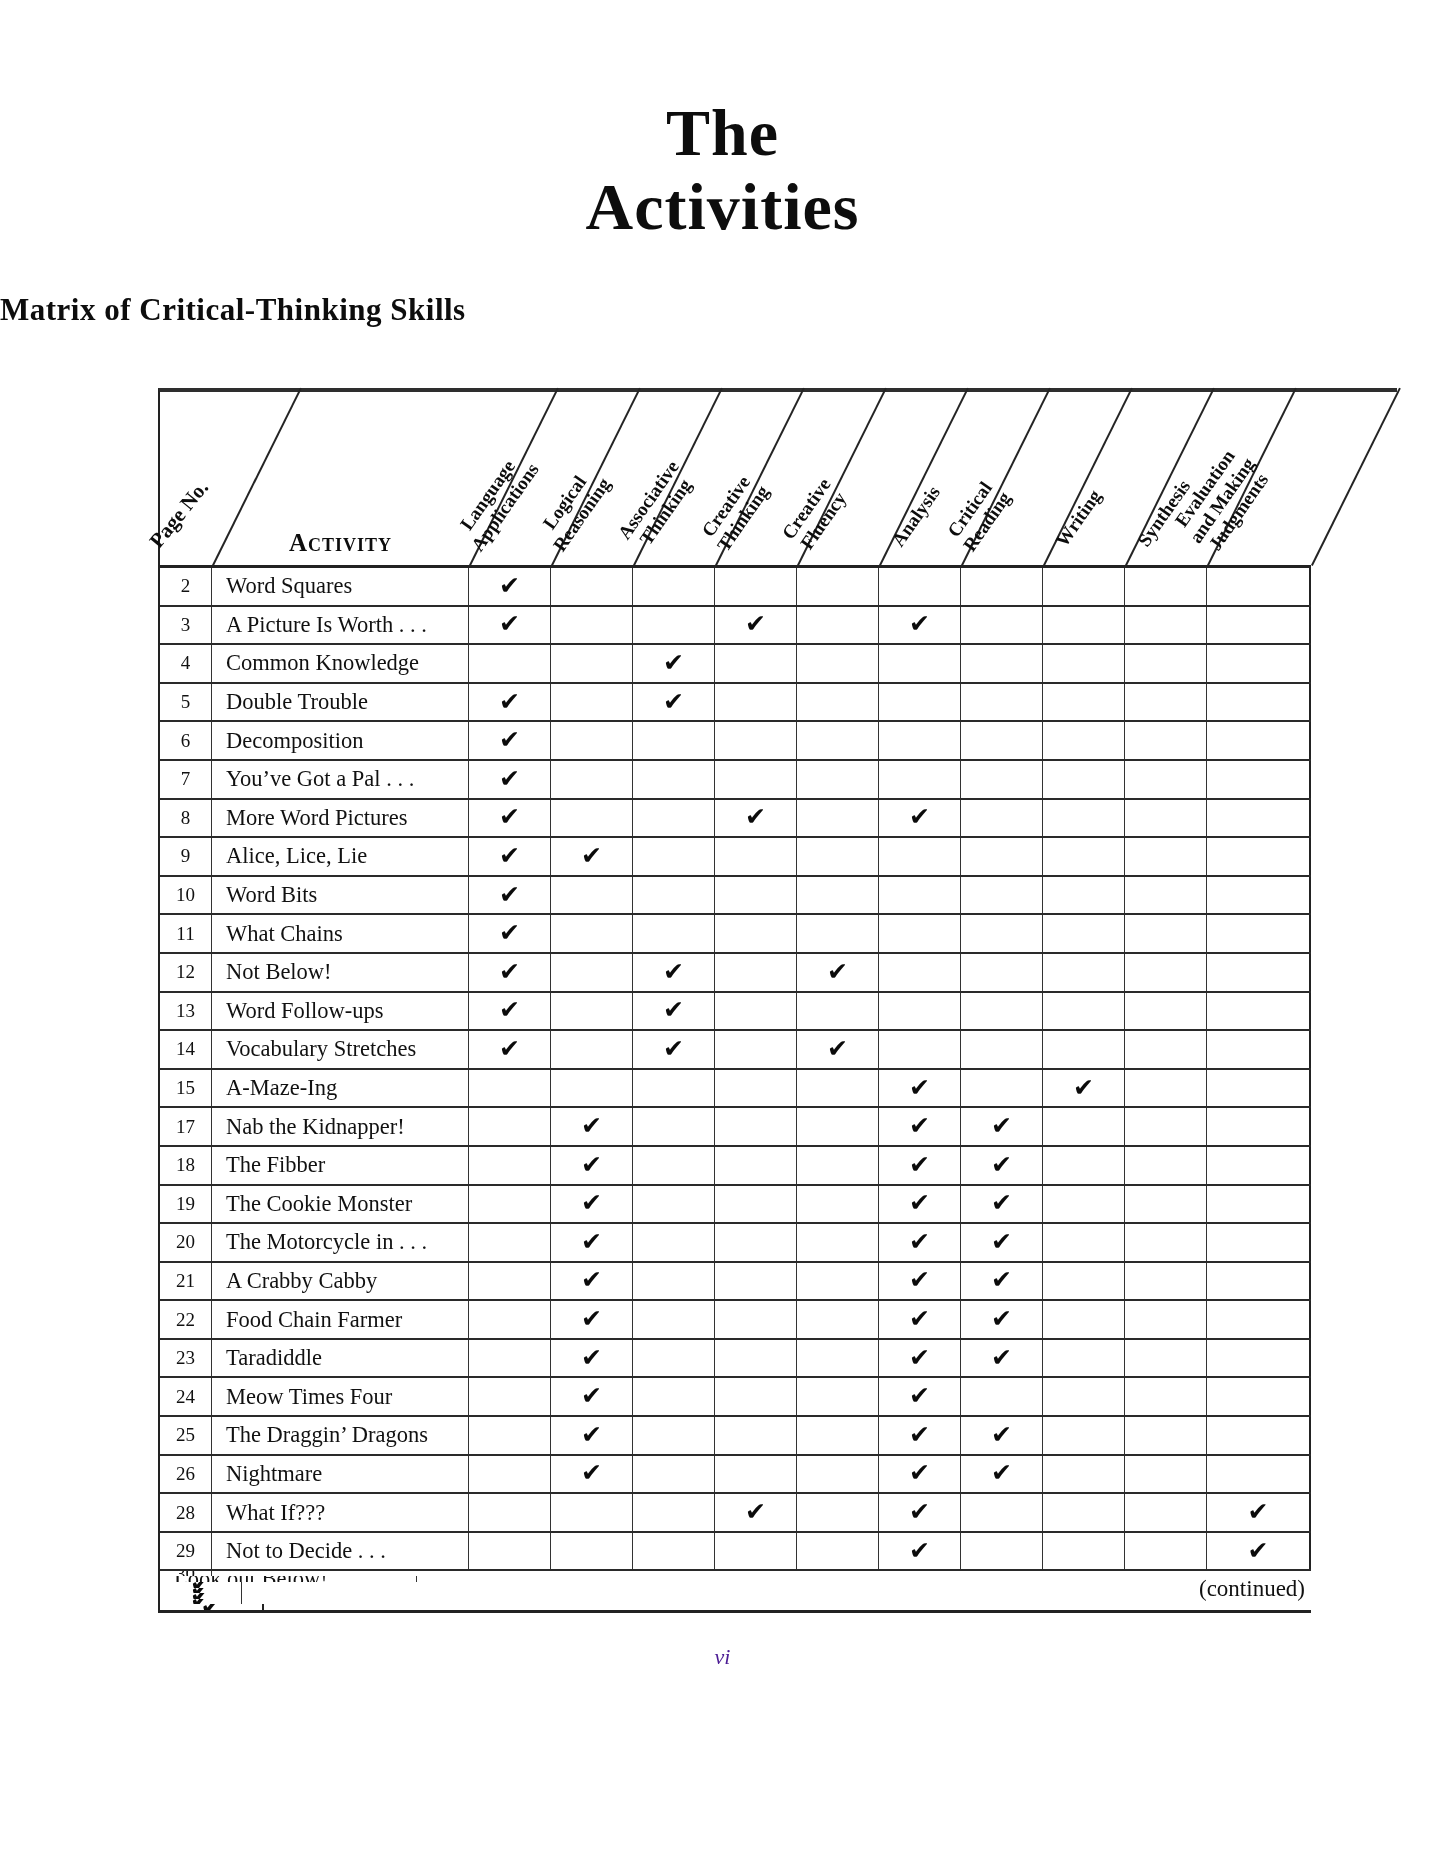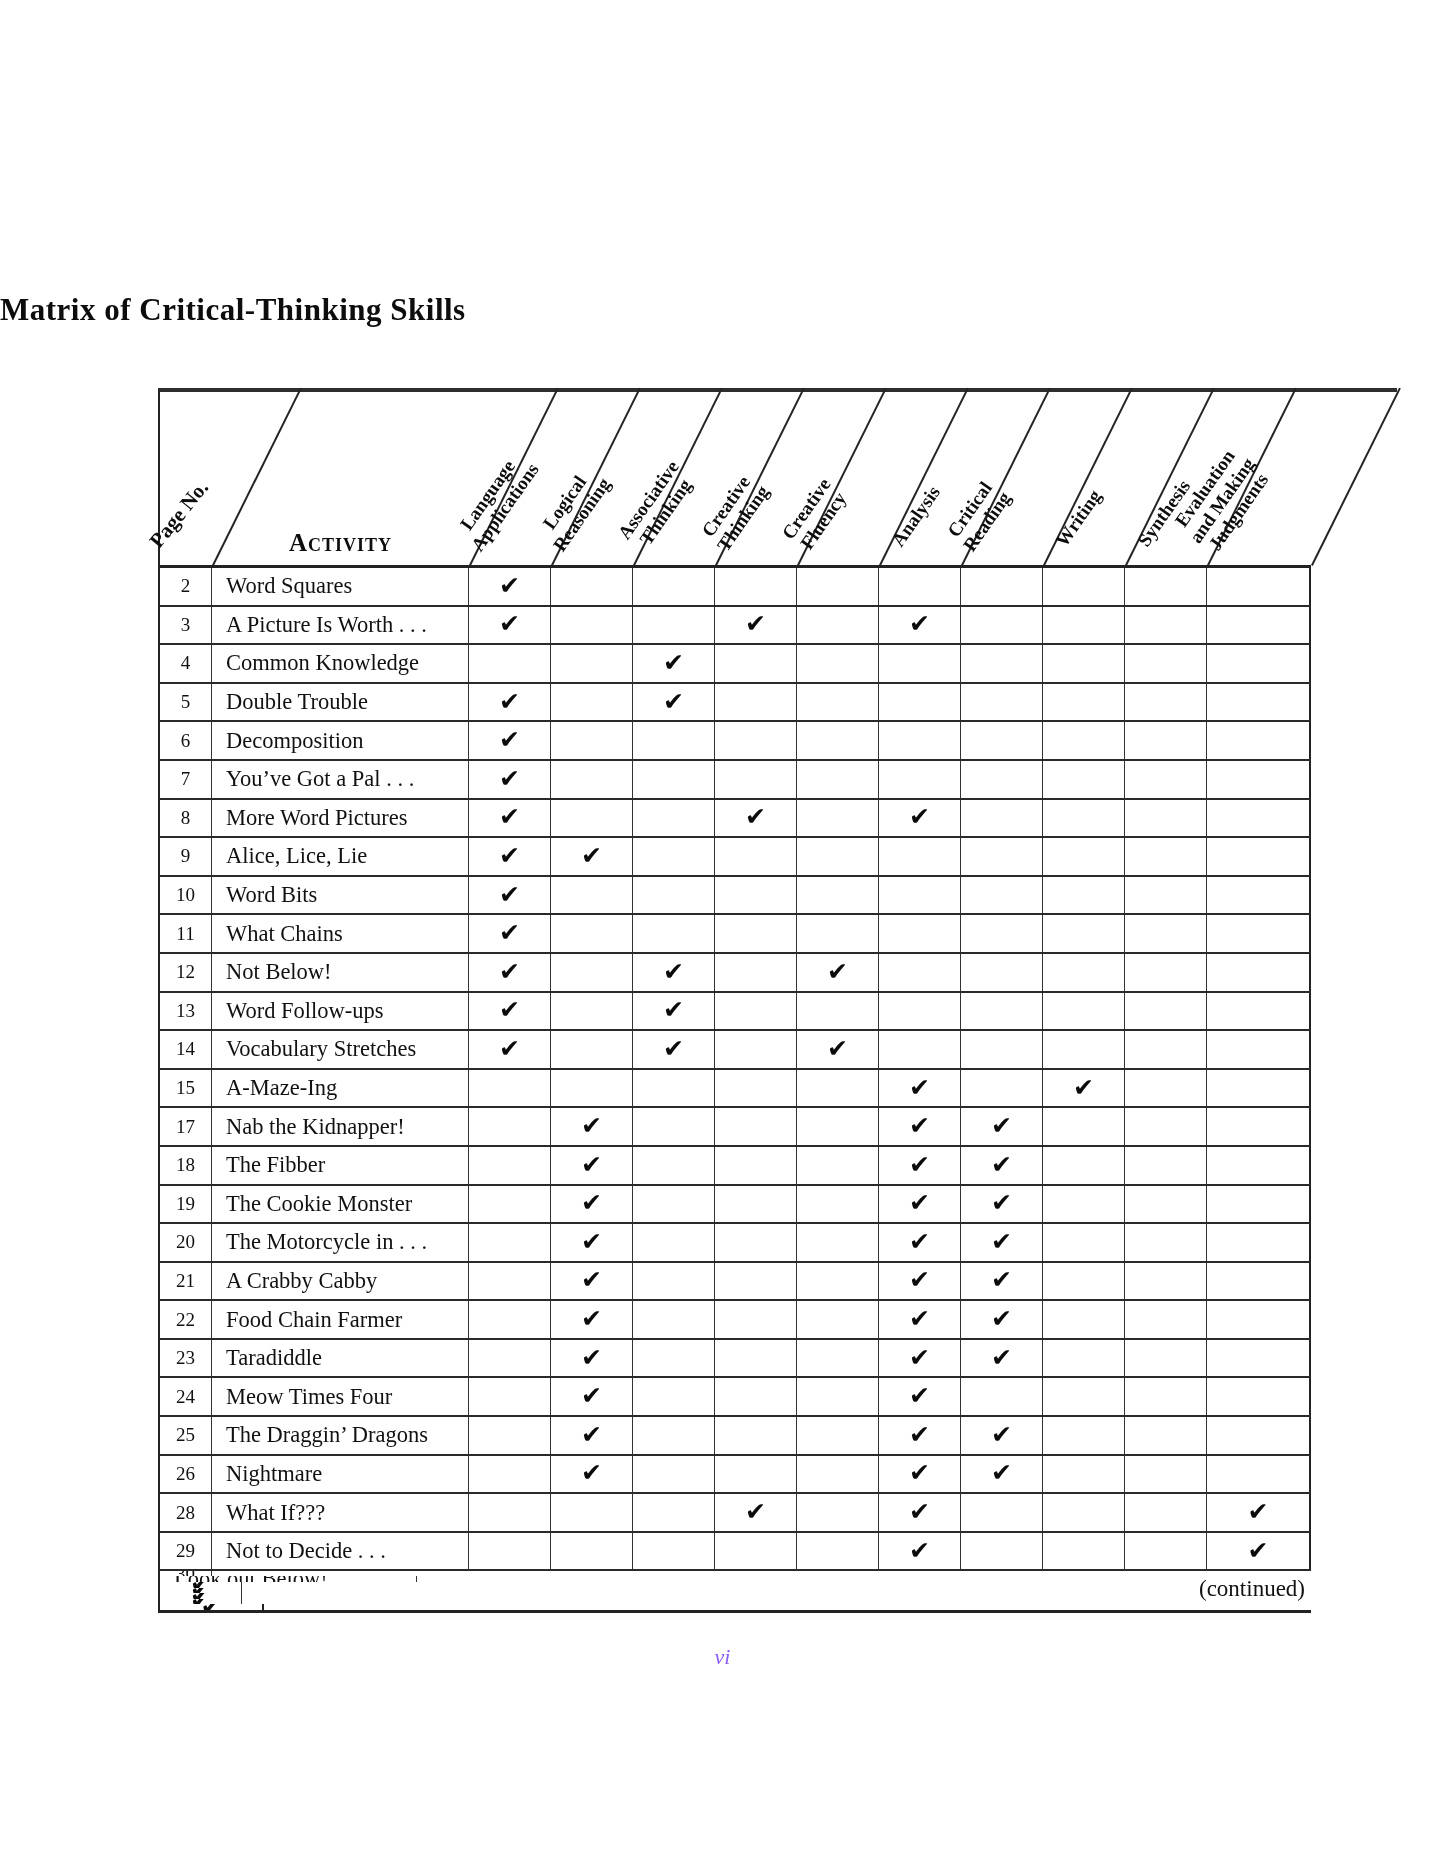--- a/index.html
+++ b/index.html
@@ -79,28 +79,32 @@
     font-size:25px;font-weight:bold;color:#0b0b0b;
     line-height:1;transform:translateY(-1px);
   }
   
   .continued{
     position:absolute;top:1576px;right:140px;
     font-size:23px;color:#111;
   }
   .folio{
     position:absolute;top:1644px;left:0;width:1445px;
-    text-align:center;font-style:italic;font-size:22px;color:#8b5cf6;
+    text-align:center;font-style:italic;font-size:22px;color:#4c1d95;
   }
 </style>
 </head>
 <body>
 
 <div id="page">
 
+  <div class="title-block">
+    <div>The</div>
+    <div>Activities</div>
+  </div>
 
   <div class="subtitle">Matrix of Critical-Thinking Skills</div>
 
   <div class="matrix">
     <div class="mheader">
       <div class="corner-page">Page No.</div>
       <div class="corner-activity">Activity</div>
 
     <div class="diag" style="left: 52px;"></div>
         <div class="diag" style="left: 309px;"></div>

